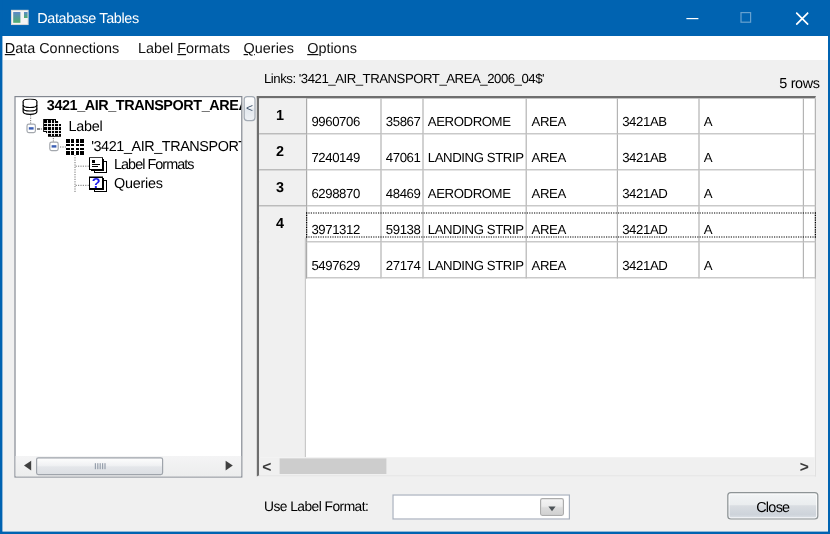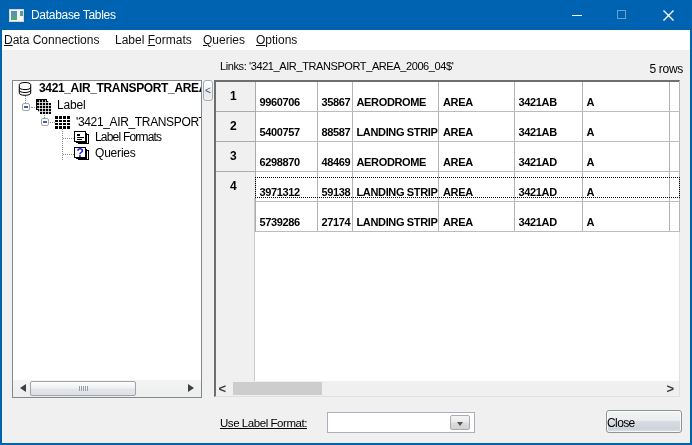--- a/index.html
+++ b/index.html
@@ -26,40 +26,40 @@
 .tx{font-size:12px;letter-spacing:-.35px;white-space:nowrap;color:#000;}
 .expander{width:8.5px;height:8.5px;background:#fff;border:1px solid #a3a7ad;border-radius:2px;}
 .expander i{position:absolute;left:1.25px;top:2.6px;width:4.5px;height:1.5px;background:#3c5fb4;}
 .dotv{width:1px;border-left:1px dotted #8c8c8c;}
 .doth{height:1px;border-top:1px dotted #8c8c8c;}
 
 #collapse{left:203px;top:80px;width:10px;height:21px;border:1px solid #a3abb5;border-radius:3px;background:linear-gradient(#fefefe,#f2f4f7 45%,#e3e8ee 55%,#eef1f5);color:#3f536b;font-size:10px;line-height:19px;text-align:center;}
 
 #grid{left:214px;top:80px;width:466px;height:317px;background:#fff;border-top:2px solid #6e6e6e;border-left:2px solid #6e6e6e;border-right:1px solid #e0e0e0;border-bottom:1px solid #e0e0e0;}
 #dtable{border-collapse:collapse;table-layout:fixed;left:216px;top:82px;width:463.5px;}
-#dtable td{border-right:1px solid #b4b4b4;border-bottom:1px solid #bcbcbc;font-size:11px;letter-spacing:-.35px;padding:12px 0 0 4px;white-space:nowrap;overflow:hidden;vertical-align:middle;line-height:17px;font-weight:bold;}
+#dtable td{border-right:1px solid #b4b4b4;border-bottom:1px solid #bcbcbc;font-size:11px;letter-spacing:-.35px;padding:12px 0 0 4px;white-space:nowrap;overflow:hidden;vertical-align:middle;line-height:17px;}
 #dtable tr.hd td{background:#f0f0f0;font-weight:bold;font-size:12px;text-align:center;padding:0;letter-spacing:-.6px;border-bottom-color:#9d9d9d;}
 #dtable td.rh{background:#f0f0f0;font-weight:bold;font-size:12px;text-align:center;padding:0 4px 0 0;border-right-color:#ababab;border-bottom-color:#ababab;}
 #rhstrip{left:216px;top:198px;width:39px;height:183px;background:#f0f0f0;border-right:1px solid #c9c9c9;}
 #seldot{left:255px;top:177px;width:424.5px;height:21px;border:1px dotted #000;}
 
 #gsb{left:216px;top:381px;width:463px;height:15px;background:#f0f0f0;}
 #gthumb{left:233px;top:382px;width:89px;height:13px;background:#cdcdcd;}
 .chev{font-size:13px;color:#3a3a3a;font-weight:bold;top:380.5px;line-height:15px;}
 
 #tsb{left:13px;top:380px;width:188px;height:17px;background:linear-gradient(#f4f4f5,#eceded);}
 #tthumb{left:30px;top:381px;width:106px;height:15px;border:1px solid #9fa4ab;border-radius:2px;background:linear-gradient(#fdfdfd,#f0f1f3 45%,#e4e6ea 55%,#dcdfe3);}
 .grip{top:386px;width:1px;height:5px;background:#97a0ac;}
 .tri{width:0;height:0;top:384px;}
 
-#ulabel{left:220px;top:416.5px;font-size:11.5px;letter-spacing:-.45px;text-decoration:underline;}
+#ulabel{left:220px;top:416.5px;font-size:11.5px;letter-spacing:-.45px;}
 #combo{left:327px;top:412px;width:148px;height:21px;background:#fff;border:1px solid #a8b0bc;}
 #cbtn{left:450px;top:415px;width:20px;height:15px;border:1px solid #acacac;border-radius:2px;background:linear-gradient(#f4f4f4,#ebebeb 45%,#dcdcdc 55%,#d1d1d1);}
 #cbtn i{position:absolute;left:6px;top:6px;width:0;height:0;border-left:3.5px solid transparent;border-right:3.5px solid transparent;border-top:4px solid #4e5458;}
-#closebtn{left:606px;top:410px;width:76px;height:23px;border:1px solid #8e9496;border-radius:3px;background:linear-gradient(#f2f4f5 0%,#eaedef 45%,#d9dde2 50%,#cdd3da 85%,#dde2e8 100%);box-shadow:inset 0 0 0 1px rgba(255,255,255,.75);font-size:12px;letter-spacing:-.6px;text-align:left;line-height:24px;color:#000;}
+#closebtn{left:606px;top:410px;width:76px;height:23px;border:1px solid #8e9496;border-radius:3px;background:linear-gradient(#f2f4f5 0%,#eaedef 45%,#d9dde2 50%,#cdd3da 85%,#dde2e8 100%);box-shadow:inset 0 0 0 1px rgba(255,255,255,.75);font-size:12px;letter-spacing:-.6px;text-align:center;line-height:24px;color:#000;}
 </style></head>
 <body>
 <div class="abs" id="title"></div>
 <div class="abs" id="ticon">
 <svg width="15" height="13" viewBox="0 0 15 13">
 <rect x="0" y="0" width="15" height="13" fill="#d6d6d6"></rect>
 <rect x="1" y="1" width="13" height="11" fill="#f4f4f4"></rect>
 <rect x="2" y="2" width="6" height="9" fill="url(#g1)"></rect>
 <rect x="11" y="2" width="3" height="5" fill="url(#g1)"></rect>
 <defs>
@@ -171,22 +171,22 @@
         <td>9960706</td>
         <td>35867</td>
         <td>AERODROME</td>
         <td>AREA</td>
         <td>3421AB</td>
         <td>A</td>
         <td></td>
       </tr>
 <tr style="height:19.5px">
         <td class="rh">2</td>
-        <td>5400757</td>
-        <td>88587</td>
+        <td>7240149</td>
+        <td>47061</td>
         <td>LANDING STRIP</td>
         <td>AREA</td>
         <td>3421AB</td>
         <td>A</td>
         <td></td>
       </tr>
 <tr style="height:19.5px">
         <td class="rh">3</td>
         <td>6298870</td>
         <td>48469</td>
@@ -201,21 +201,21 @@
         <td>3971312</td>
         <td>59138</td>
         <td>LANDING STRIP</td>
         <td>AREA</td>
         <td>3421AD</td>
         <td>A</td>
         <td></td>
       </tr>
 <tr style="height:19.5px">
         <td class="rh">5</td>
-        <td>5739286</td>
+        <td>5497629</td>
         <td>27174</td>
         <td>LANDING STRIP</td>
         <td>AREA</td>
         <td>3421AD</td>
         <td>A</td>
         <td></td>
       </tr>
 </tbody>
   </table>
 <div class="abs" id="rhstrip"></div>

